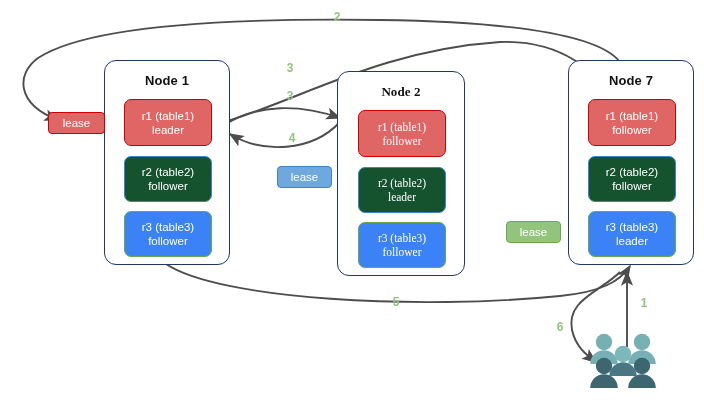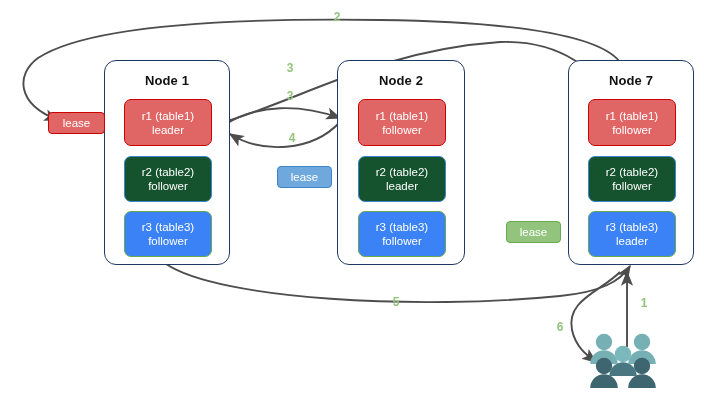--- a/index.html
+++ b/index.html
@@ -123,21 +123,21 @@
     <div class="replica rep-blue" style="left:19px; top:95px; width:88px; height:46px;">
       <span class="ln">r2 (table2)</span>
       <span class="ln">follower</span>
     </div>
     <div class="replica rep-green" style="left:19px; top:150px; width:88px; height:46px;">
       <span class="ln">r3 (table3)</span>
       <span class="ln">follower</span>
     </div>
   </div>
 
-  <div class="node-box" style="left:337px; top:60px; width:128px; height:205px;">
+  <div class="node-box" style="left:337px; top:71px; width:128px; height:205px;font-family:Liberation Serif, serif;">
     <div class="node-title" style="top:12px;">Node 2</div>
     <div class="replica rep-red" style="left:20px; top:38px; width:88px; height:47px;">
       <span class="ln">r1 (table1)</span>
       <span class="ln">follower</span>
     </div>
     <div class="replica rep-blue" style="left:20px; top:95px; width:88px; height:46px;">
       <span class="ln">r2 (table2)</span>
       <span class="ln">leader</span>
     </div>
     <div class="replica rep-green" style="left:20px; top:150px; width:88px; height:46px;">

